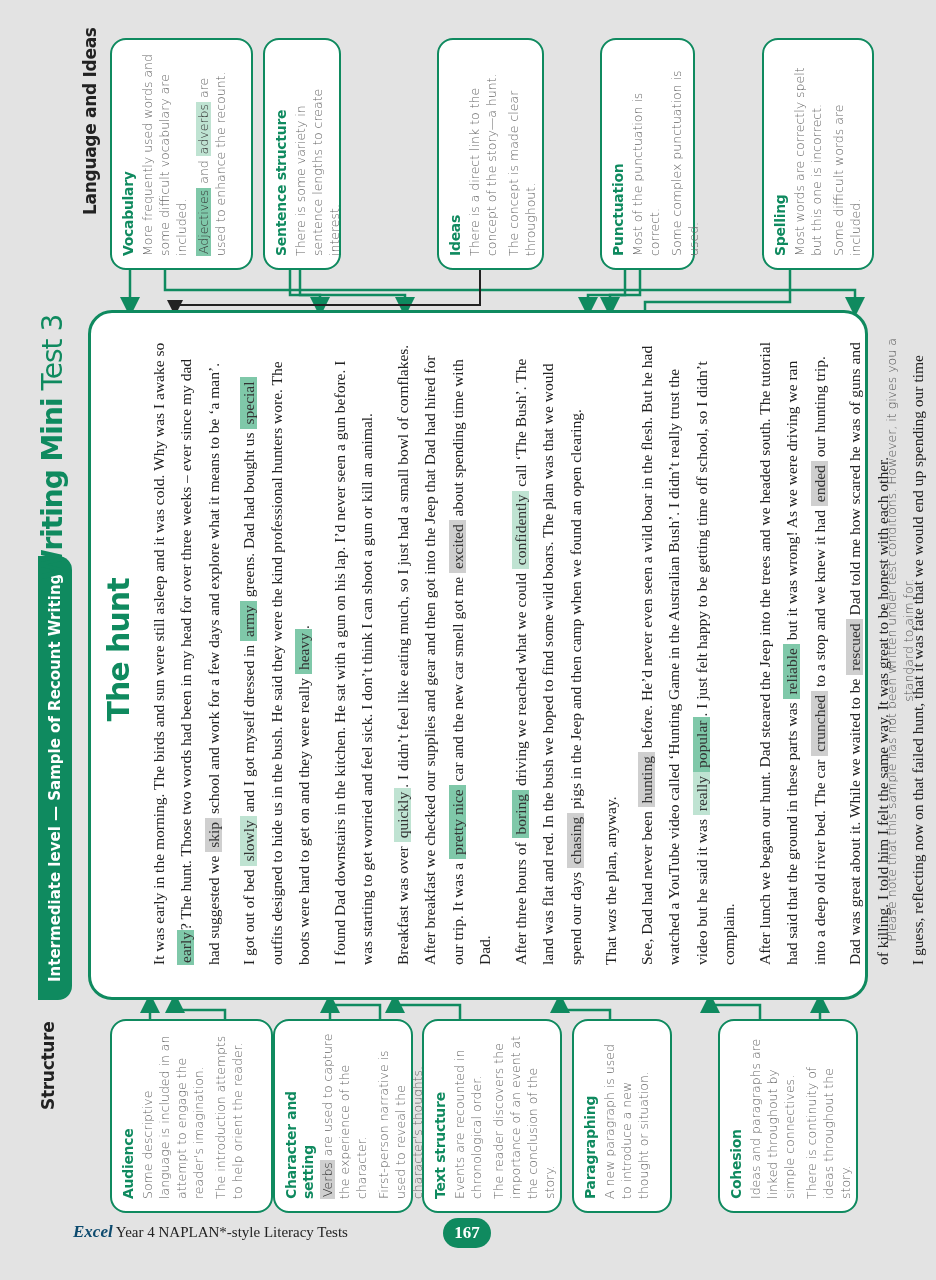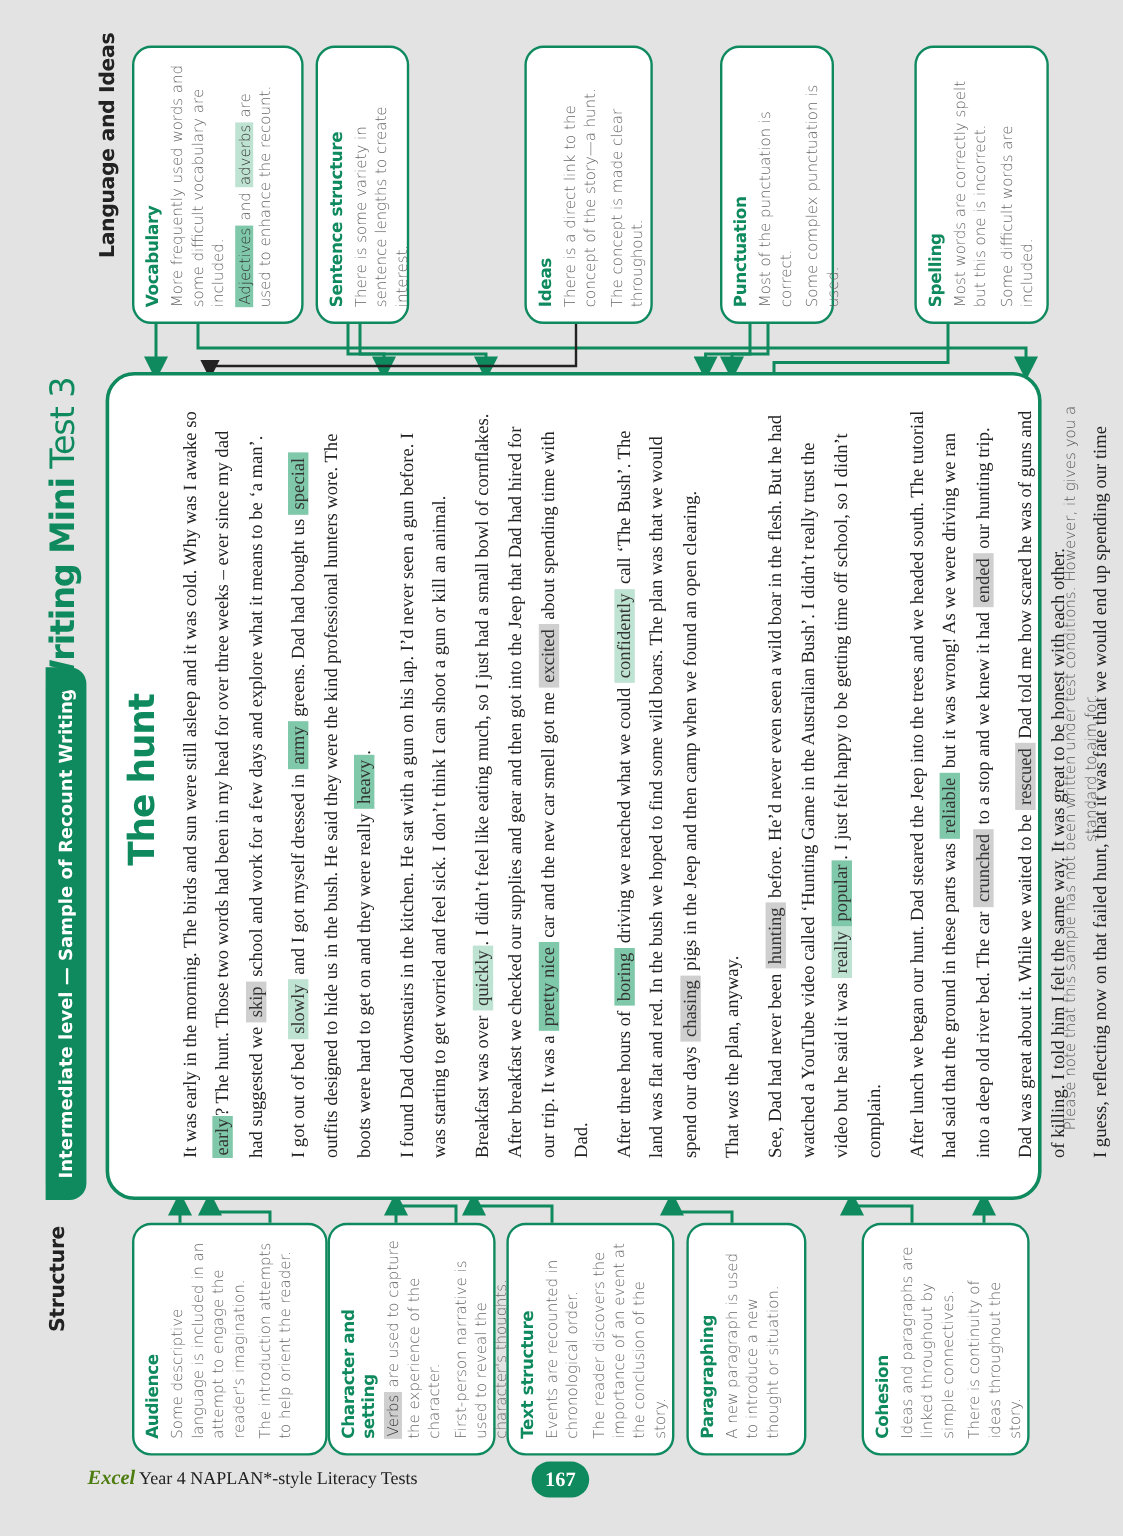--- a/index.html
+++ b/index.html
@@ -33,21 +33,21 @@
   .story {
     position:absolute; left:280px; top:88px; width:690px; height:780px;
     background:#fff; border:3px solid #0f8a5f; border-radius:24px; box-sizing:border-box;
     padding:14px 22px 14px 32px;
     font-family:"Liberation Serif", "DejaVu Serif", serif; font-size:15.5px; line-height:27.5px; color:#222;
   }
   .story h2 { margin:0 0 12px 0; text-align:center; font-family:"DejaVu Sans", sans-serif; color:#0f8a5f; font-size:30px; font-weight:bold; letter-spacing:-1px; }
   .story p { margin:0 0 8px 0; }
   .story .hw { padding:0 4px; }
   .footer-brand { font-size:15px; color:#222; white-space:nowrap; }
-  .footer-brand .excel { color:#4d7c0f; font-style:italic; font-weight:bold; font-family:"Liberation Serif", serif; font-size:17px; }
+  .footer-brand .excel { color:#0c4a6e; font-style:italic; font-weight:bold; font-family:"Liberation Serif", serif; font-size:17px; }
   .pagenum { background:#0f8a5f; color:#fff; font-weight:bold; font-size:17px; width:48px; height:30px; line-height:30px; text-align:center; border-radius:16px;font-family:Liberation Serif, serif; }
   .note { font-size:12.5px; color:#555; text-align:center; line-height:17px; font-weight:300; }
   svg.connectors { position:absolute; left:0; top:0; width:1280px; height:936px; pointer-events:none; }
 </style>
 </head>
 <body>
 
 <div id="page">
 
   <div class="abs section-label" style="left:170px; top:38px;">Structure</div>

